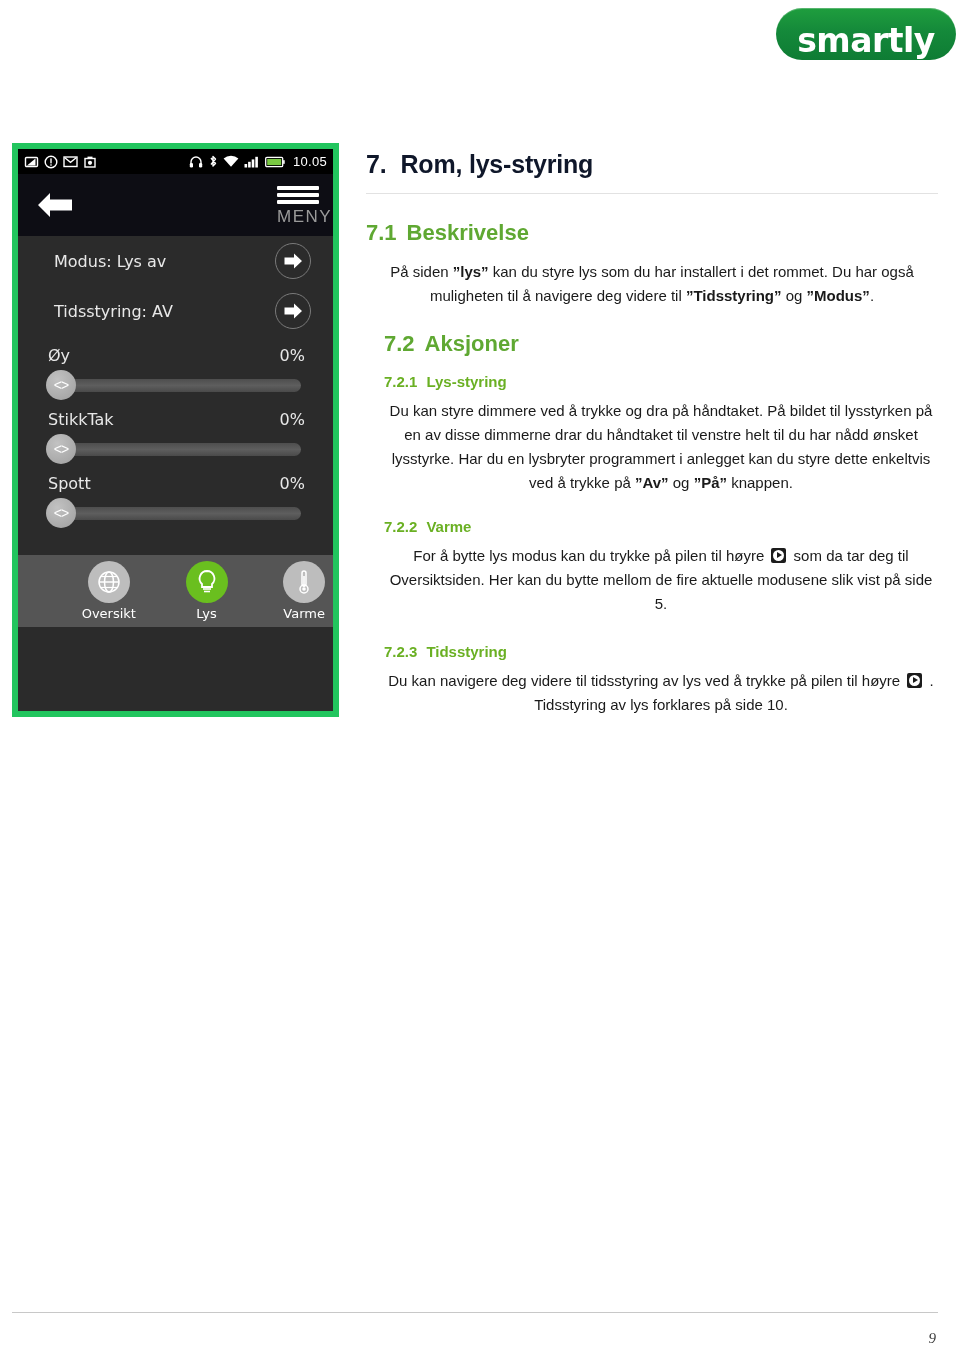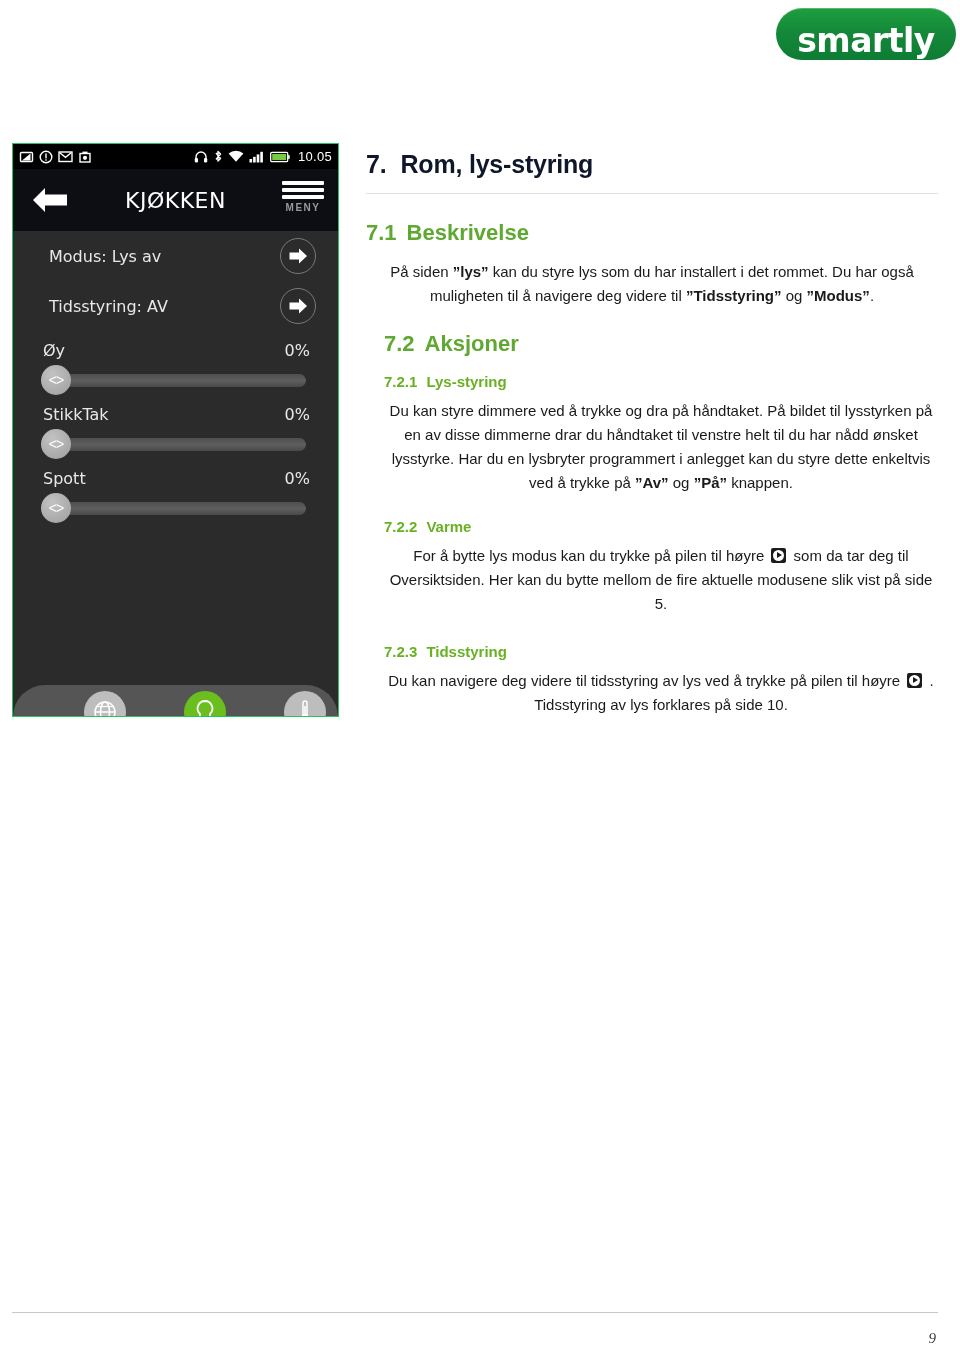--- a/index.html
+++ b/index.html
@@ -44,21 +44,21 @@
   }
 
   
   .phone {
     position: absolute;
     left: 12px;
     top: 143px;
     width: 327px;
     height: 574px;
     background: #2b2b2b;
-    border: 1px solid #22c55e;
+    border: 6px solid #22c55e;
     box-sizing: border-box;
     overflow: hidden;
     font-family: "DejaVu Sans", sans-serif;
   }
   .statusbar {
     height: 25px;
     background: #000000;
     display: flex;
     align-items: center;
     padding: 0 6px;
@@ -106,29 +106,28 @@
     text-align: center;
   }
   .menu-bar-line {
     height: 4px;
     background: #ffffff;
     margin-bottom: 3px;
     border-radius: 1px;
   }
   .menu-label {
     color: #9a9a9a;
-    font-size: 10px;
+    font-size: 17px;
     letter-spacing: 1.5px;
     font-family: "Liberation Sans", sans-serif;
-    font-weight: bold;
   }
 
   .phone-body {
     background: #2b2b2b;
-    height: 454px;
+    height: 319px;
     position: relative;
   }
   .nav-row {
     height: 50px;
     display: flex;
     align-items: center;
     padding: 0 22px 0 36px;
     box-sizing: border-box;
     position: relative;
   }
@@ -192,21 +191,20 @@
 
   .tabbar {
     height: 72px;
     background: #555555;
     display: flex;
     align-items: center;
     justify-content: flex-start;
     padding-left: 62px;
     gap: 40px;
     box-sizing: border-box;
-    border-radius: 32px;
   }
   .tab {
     width: 60px;
     text-align: center;
   }
   .tab-ico {
     width: 42px;
     height: 42px;
     border-radius: 50%;
     background: #bdbdbd;
@@ -371,21 +369,20 @@
       <span class="sb-time">10.05</span>
     </div>
   </div>
 
   <div class="apphead">
     <div class="back-btn">
       <svg width="38" height="34" viewBox="0 0 38 34">
         <path d="M2 17 L14 5 L14 11.5 L36 11.5 L36 22.5 L14 22.5 L14 29 Z" fill="#ffffff"></path>
       </svg>
     </div>
-    <div class="room-title">KJØKKEN</div>
     <div class="menu-btn">
       <div class="menu-bar-line"></div>
       <div class="menu-bar-line"></div>
       <div class="menu-bar-line"></div>
       <div class="menu-label">MENY</div>
     </div>
   </div>
 
   <div class="phone-body">
 

